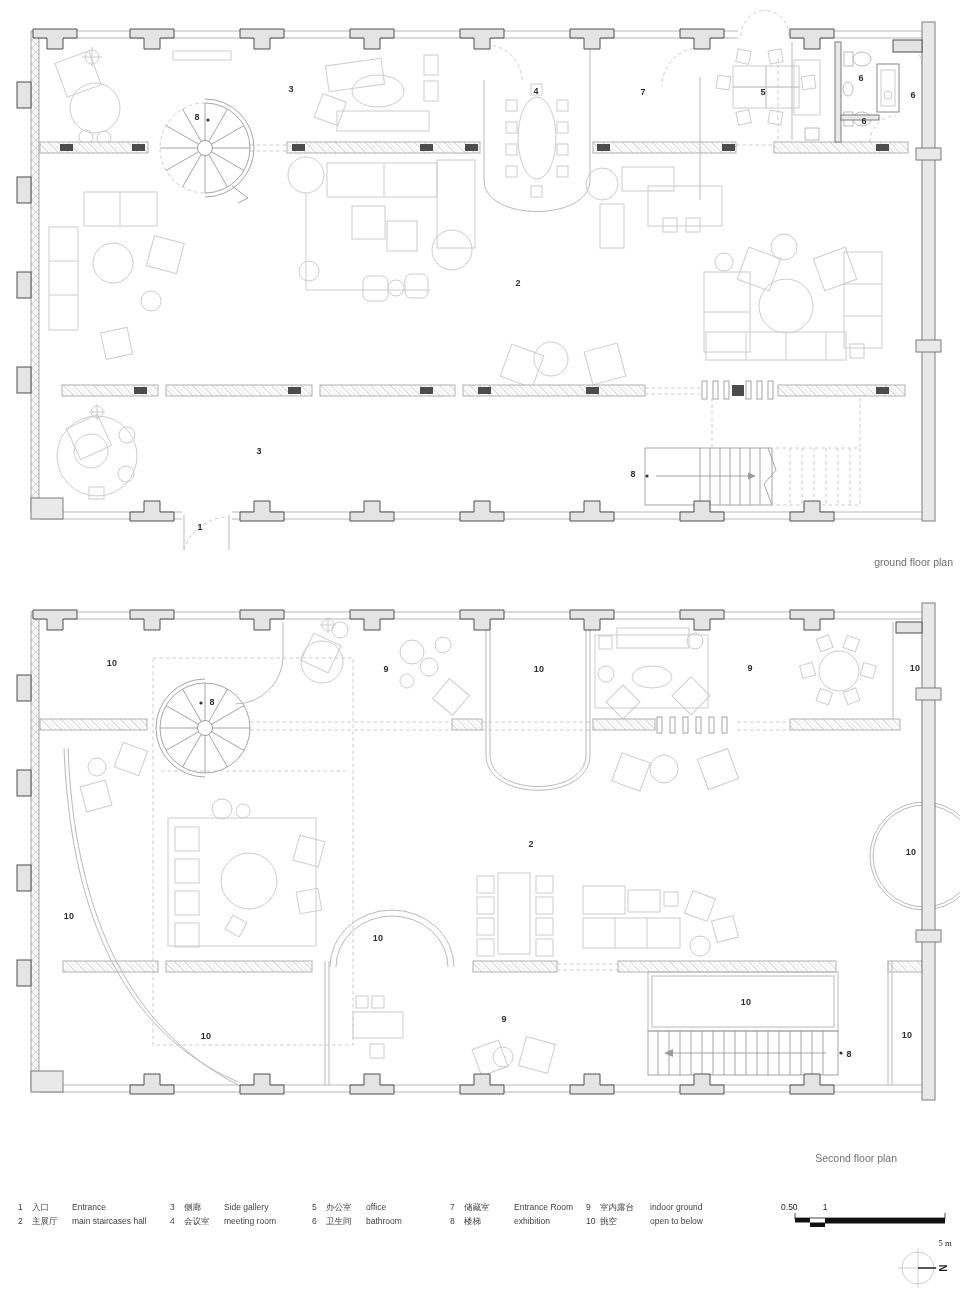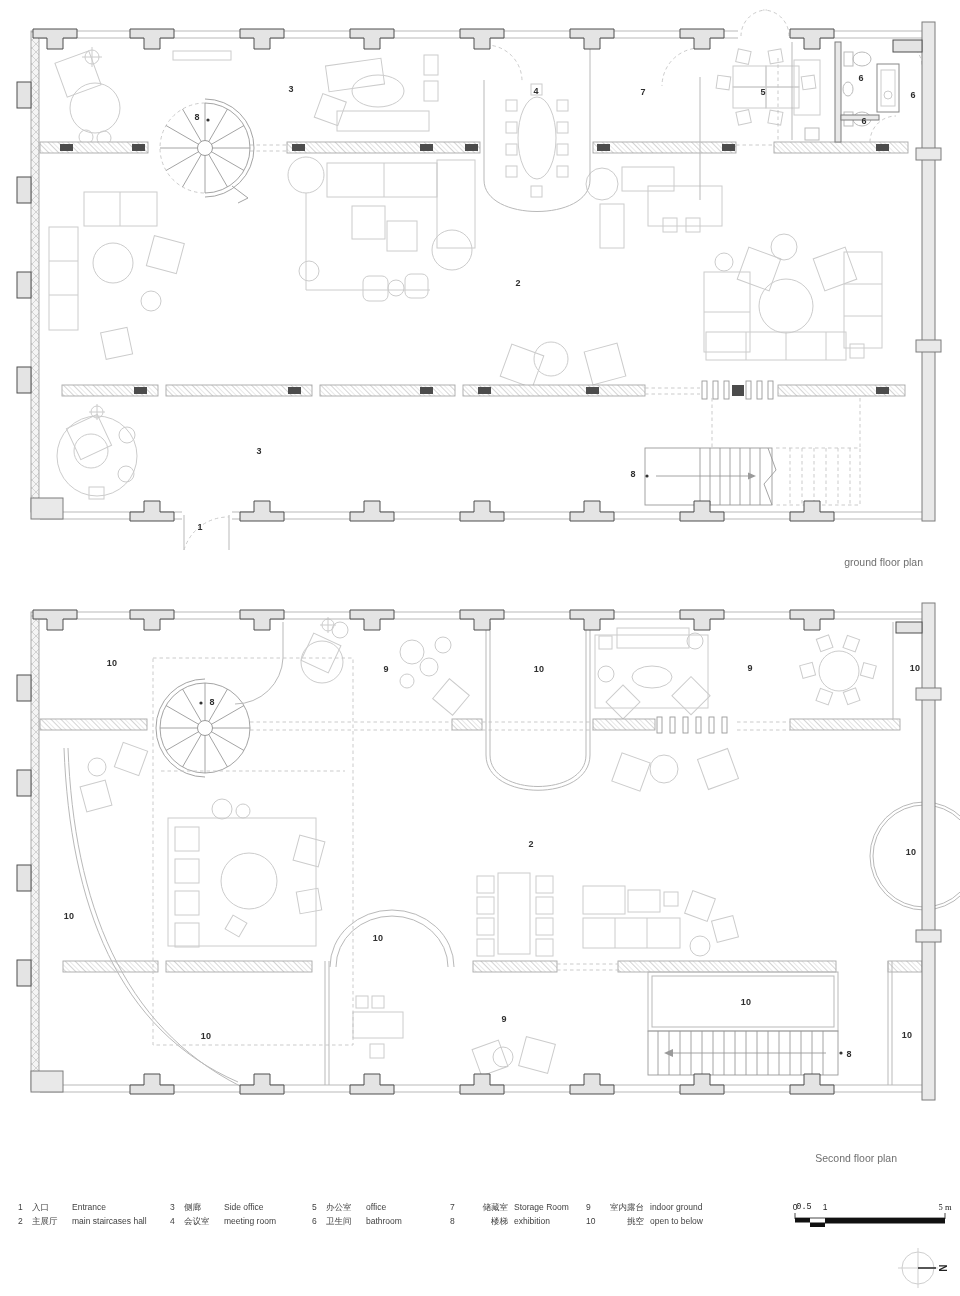--- a/index.html
+++ b/index.html
@@ -23,21 +23,21 @@
   .nthd{stroke:#333;stroke-width:1.6;fill:none;}
   
   .rlab{position:absolute;transform:translate(-50%,-50%);font-size:9px;font-weight:600;
         color:#2e2e2e;white-space:nowrap;letter-spacing:.2px;}
   .title{position:absolute;font-size:10.5px;color:#6f6f6f;white-space:nowrap;transform:translate(-100%,-50%);}
   .legend-col{position:absolute;top:1202px;}
   .legend-row{display:flex;align-items:baseline;height:14px;font-size:8.5px;color:#3f3f3f;}
   .lg-num{width:14px;}
   .lg-zh{min-width:34px;margin-right:6px;}
   .lc1{left:18px;} .lc2{left:170px;} .lc3{left:312px;} .lc4{left:450px;} .lc5{left:586px;}
-  .lc4 .lg-zh,.lc5 .lg-zh{min-width:44px;text-align:right;}
+  .lc4 .lg-zh,.lc5 .lg-zh{min-width:44px;}
   .tick{position:absolute;transform:translate(-50%,-100%);font-size:8.5px;color:#222;white-space:nowrap;}
   #north-n{position:absolute;left:942px;top:1268px;transform:translate(-50%,-50%) rotate(90deg);
         font-size:10px;font-weight:700;color:#222;}
 </style>
 </head>
 <body>
 
 <div id="page">
 
 <svg id="plan-svg" width="960" height="1296" viewBox="0 0 960 1296">
@@ -470,41 +470,41 @@
       <span class="rlab" style="left: 911px; top: 852px;">10</span>
       <span class="rlab" style="left: 69px; top: 916px;">10</span>
       <span class="rlab" style="left: 378px; top: 938px;">10</span>
       <span class="rlab" style="left: 206px; top: 1036px;">10</span>
       <span class="rlab" style="left: 504px; top: 1019px;">9</span>
       <span class="rlab" style="left: 746px; top: 1002px;">10</span>
       <span class="rlab" style="left: 849px; top: 1054px;">8</span>
       <span class="rlab" style="left: 907px; top: 1035px;">10</span>
     </div>
 
-<span class="title" style="left:923px;top:562px">ground floor plan</span>
+<span class="title" style="left:953px;top:562px">ground floor plan</span>
 <span class="title" style="left:897px;top:1158px">Second floor plan</span>
 
 <div id="legend">
       <div class="legend-col lc1">
         <div class="legend-row">
           <span class="lg-num">1</span>
           <span class="lg-zh">入口</span>
           <span class="lg-en">Entrance</span>
         </div>
         <div class="legend-row">
           <span class="lg-num">2</span>
           <span class="lg-zh">主展厅</span>
           <span class="lg-en">main staircases hall</span>
         </div>
       </div>
       <div class="legend-col lc2">
         <div class="legend-row">
           <span class="lg-num">3</span>
           <span class="lg-zh">侧廊</span>
-          <span class="lg-en">Side office</span>
+          <span class="lg-en">Side gallery</span>
         </div>
         <div class="legend-row">
           <span class="lg-num">4</span>
           <span class="lg-zh">会议室</span>
           <span class="lg-en">meeting room</span>
         </div>
       </div>
       <div class="legend-col lc3">
         <div class="legend-row">
           <span class="lg-num">5</span>
@@ -514,21 +514,21 @@
         <div class="legend-row">
           <span class="lg-num">6</span>
           <span class="lg-zh">卫生间</span>
           <span class="lg-en">bathroom</span>
         </div>
       </div>
       <div class="legend-col lc4">
         <div class="legend-row">
           <span class="lg-num">7</span>
           <span class="lg-zh">储藏室</span>
-          <span class="lg-en">Storage Room</span>
+          <span class="lg-en">Entrance Room</span>
         </div>
         <div class="legend-row">
           <span class="lg-num">8</span>
           <span class="lg-zh">楼梯</span>
           <span class="lg-en">exhibition</span>
         </div>
       </div>
       <div class="legend-col lc5">
         <div class="legend-row">
           <span class="lg-num">9</span>
@@ -537,19 +537,19 @@
         </div>
         <div class="legend-row">
           <span class="lg-num">10</span>
           <span class="lg-zh">挑空</span>
           <span class="lg-en">open to below</span>
         </div>
       </div>
     </div>
 <div id="scale-ticks">
       <span class="tick" style="left: 795px; top: 1212px;">0</span>
-      <span class="tick" style="left: 804px; top: 1212px; font-family: Liberation Mono, monospace;">0.5</span>
+      <span class="tick" style="left: 787px; top: 1212px;">0.5</span>
       <span class="tick" style="left: 825px; top: 1212px;">1</span>
-      <span class="tick" style="left: 945px; top: 1212px; font-family: Liberation Serif, serif;">5 m</span>
+      <span class="tick" style="left: 945px; top: 1248px; font-family: Liberation Serif, serif;">5 m</span>
     </div>
 <span id="north-n">N</span>
 
 </div>
 
 </body></html>

